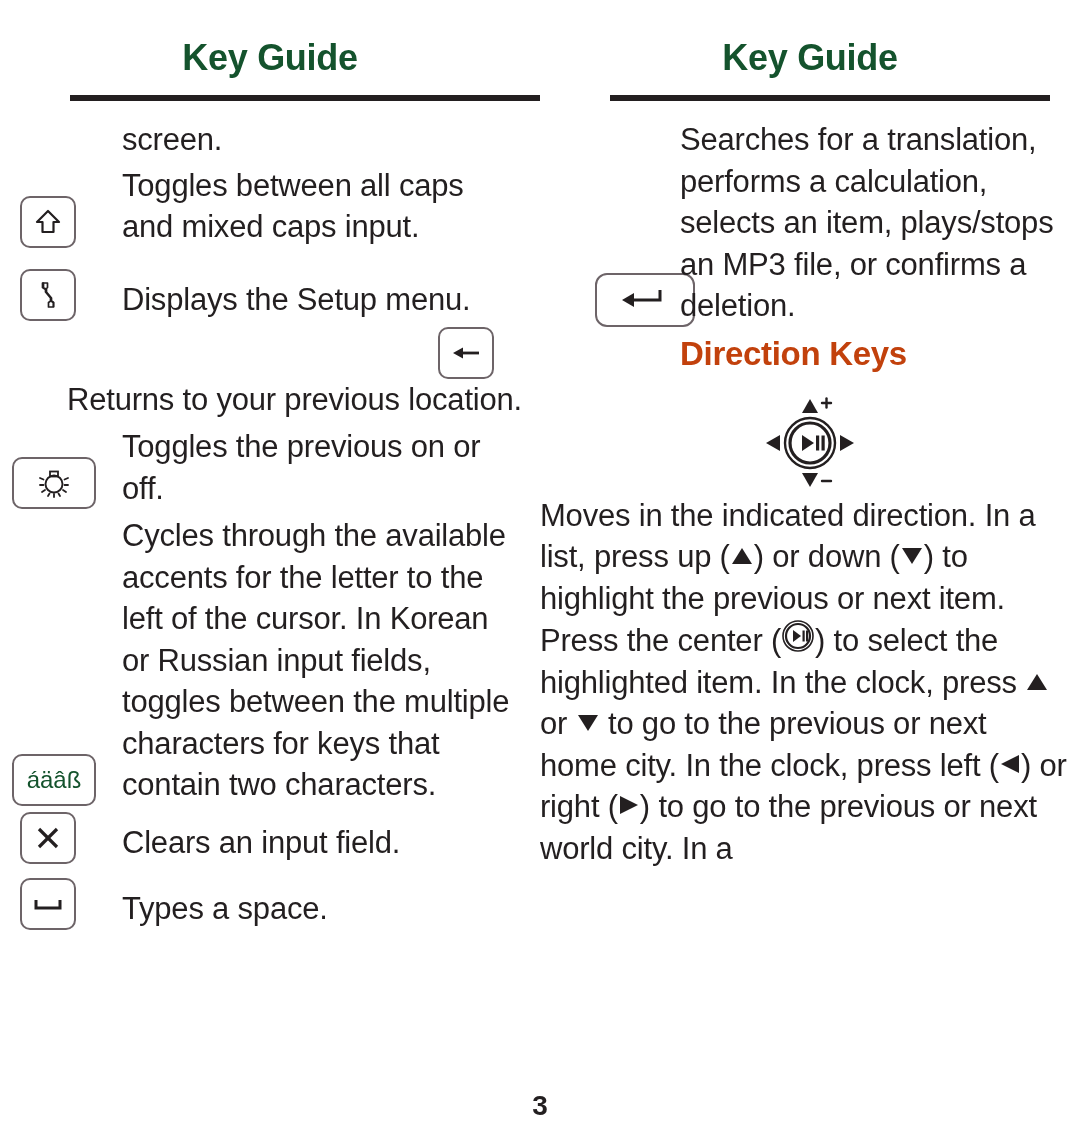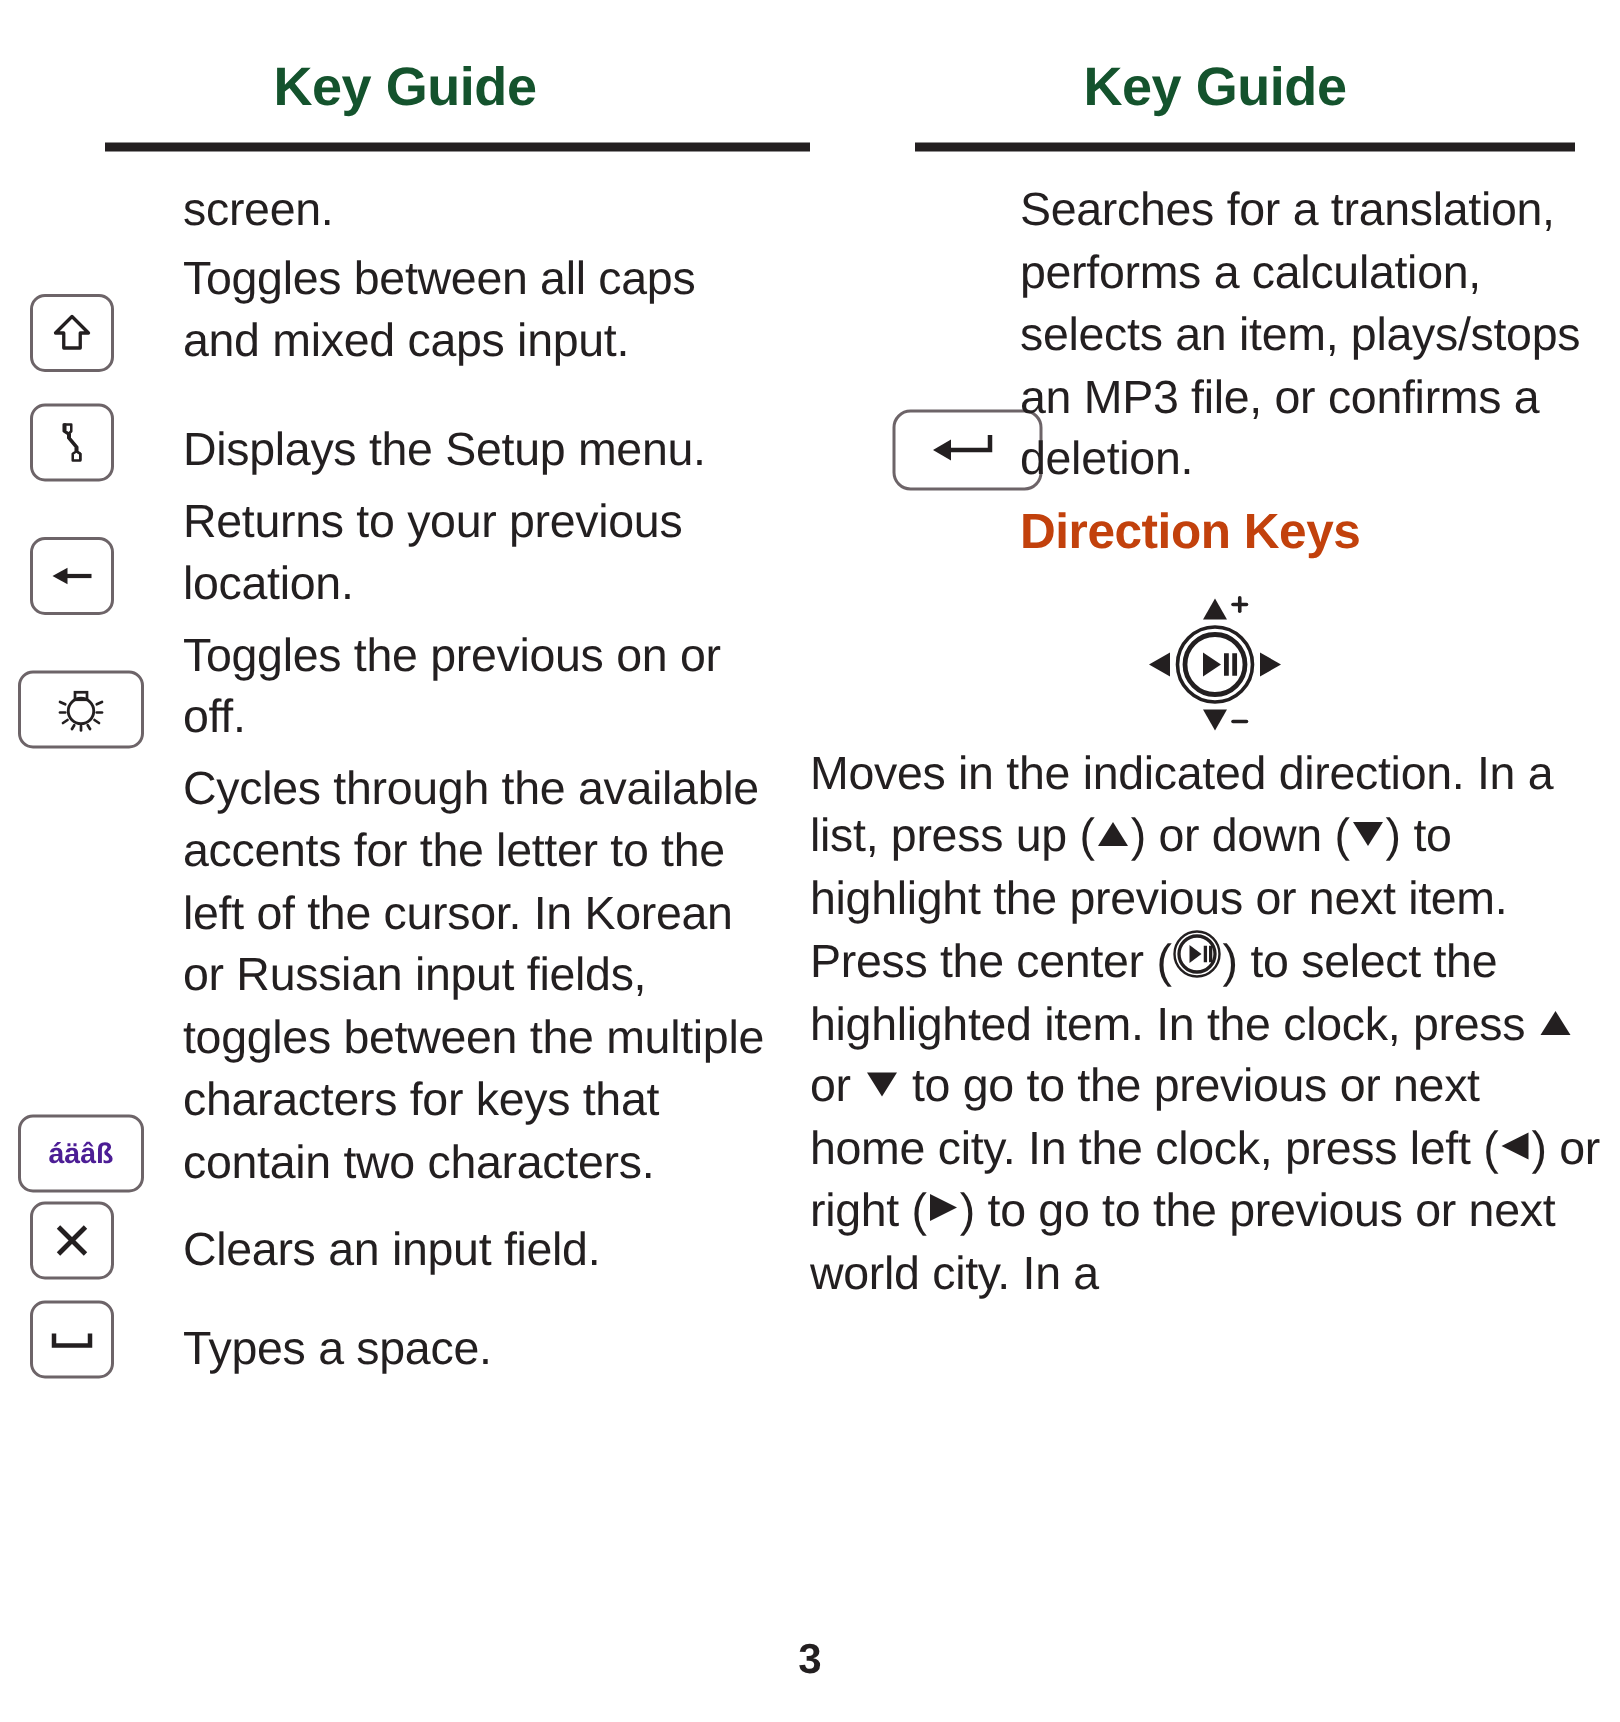--- a/index.html
+++ b/index.html
@@ -86,23 +86,23 @@
     display: flex;
     align-items: center;
     justify-content: center;
     flex: 0 0 auto;
   }
   .keycap-sq   { width: 56px;  height: 52px; }
   .keycap-wide { width: 84px;  height: 52px; }
   .keycap-enter{ width: 100px; height: 54px; border-radius: 12px; }
 
   .keycap-text {
-    font-size: 19px;
-    font-weight: bold;
-    color: #4c1d95;
+    font-size: 24px;
+    font-weight: normal;
+    color: #14532d;
     letter-spacing: 0px;
     line-height: 1;
   }
 
   
   .subhead {
     font-size: 33px;
     font-weight: bold;
     color: #c2410c;
     letter-spacing: -0.3px;
@@ -176,21 +176,21 @@
           <svg width="28" height="32" viewBox="0 0 28 32">
             <path d="M8.5 4 L8.5 8.5 L11.5 10.5 L11.5 13 L16.5 19 L16.5 21.5 L19.5 23.5 L19.5 28 L14.5 28 L14.5 23.5 L17.5 21.5 L17.5 19 L12.5 13 L12.5 10.5 L9.5 8.5 L9.5 4 Z" fill="none" stroke="#231f20" stroke-width="1.7" stroke-linejoin="round"></path>
             <path d="M8.5 4 L13.5 4 L13.5 8.5 L11.5 10.5" fill="none" stroke="#231f20" stroke-width="1.7" stroke-linejoin="round"></path>
             <path d="M19.5 28 L19.5 23.5 L16.5 21.5" fill="none" stroke="#231f20" stroke-width="1.7" stroke-linejoin="round"></path>
           </svg>
         </div>
       </div>
       <div class="entry-desc">Displays the Setup menu.</div>
     </div>
 
-    <div class="entry" style="margin-top:6px;">
+    <div class="entry" style="margin-top:6px;flex-direction:column;">
       <div class="entry-keycell">
         <div class="keycap keycap-sq">
           <svg width="34" height="20" viewBox="0 0 34 20">
             <path d="M4 10 L14 4.5 L14 15.5 Z" fill="#231f20"></path>
             <rect x="13" y="8.6" width="17" height="2.8" fill="#231f20"></rect>
           </svg>
         </div>
       </div>
       <div class="entry-desc">Returns to your previous location.</div>
     </div>

